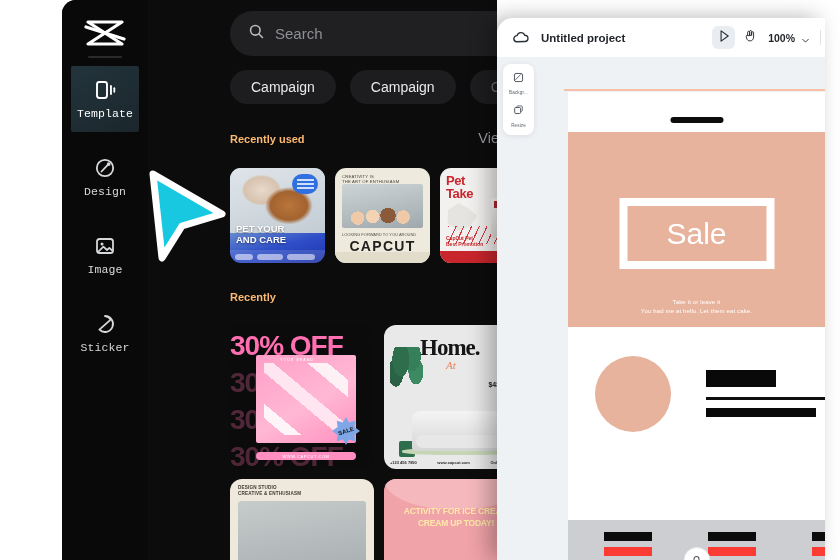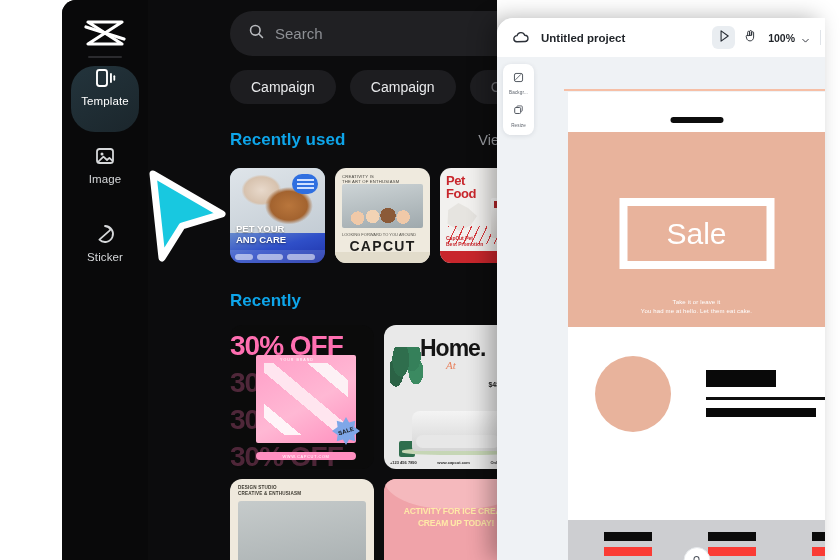--- a/index.html
+++ b/index.html
@@ -21,23 +21,23 @@
   
   .rail {
     position:absolute; left:0; top:0; width:86px; height:560px;
     background:#09090a;
     display:flex; flex-direction:column; align-items:center;
   }
   .logo { margin-top:16px; width:44px; height:34px; display:flex; align-items:center; justify-content:center; }
   .logo svg { width:42px; height:30px; }
   .rail-sep { width:34px; height:2px; background:#2b2b2e; border-radius:2px; margin:6px 0 8px 0; }
   .rail-item {
-    width:68px; height:66px; border-radius:24px;
-    display:flex; flex-direction:column; align-items:center; 
-    gap:5px; margin-bottom:12px; cursor:pointer;
+    width:68px; height:66px; border-radius:2px;
+    display:flex; flex-direction:column; align-items:center; justify-content:center;
+    gap:5px; margin-bottom:12px; cursor:pointer;font-family:Liberation Mono, monospace;
   }
   .rail-item.active { background:linear-gradient(145deg,#23343c,#1b262c); }
   .rail-ico { width:24px; height:24px; display:block; }
   .rail-ico svg { width:24px; height:24px; display:block; }
   .rail-label { font-size:11.5px; color:#d6d8da; letter-spacing:.1px; }
   .rail-item.active .rail-label { color:#ffffff; }
 
   
   .content { position:absolute; left:86px; top:0; right:0; bottom:0; padding:0 0 0 0; }
 
@@ -59,21 +59,21 @@
     height:34px; padding:0 21px; border-radius:17px; background:#1d1d20;
     color:#e8e9eb; font-size:14px; display:flex; align-items:center;
     white-space:nowrap; cursor:pointer;
   }
   .pill.faded { color:#6e6f74; }
 
   .sec-head {
     position:absolute; left:82px; width:298px;
     display:flex; align-items:baseline; justify-content:space-between;
   }
-  .sec-title { color:#0ea5e9; font-size:17px; font-weight:bold;text-align:center; }
+  .sec-title { color:#fdba74; font-size:11px; font-weight:bold;text-align:center; }
   .sec-link { color:#9a9ca1; font-size:14.5px; cursor:pointer; }
 
   .row { position:absolute; display:flex; gap:10px; }
   .card {
     width:95px; height:95px; border-radius:11px; overflow:hidden;
     position:relative; flex:none; cursor:pointer; background:#1a1a1c;
   }
   .card-lg { width:144px; height:144px; border-radius:12px; }
 
   
@@ -162,21 +162,21 @@
     position:absolute; right:14px; bottom:24px; width:28px; height:28px; background:#7fa7e8;
     clip-path:polygon(50% 0,61% 20%,83% 13%,80% 36%,100% 50%,80% 64%,83% 87%,61% 80%,50% 100%,39% 80%,17% 87%,20% 64%,0 50%,20% 36%,17% 13%,39% 20%);
     display:flex; align-items:center; justify-content:center;
   }
   .t-30 .star b { font-size:6px; color:#111; transform:rotate(-18deg); }
   .t-30 .url { position:absolute; left:26px; bottom:9px; width:100px; height:8px; border-radius:4px;
     background:#ff8fc0; color:#fff; font-size:4px; display:flex; align-items:center; justify-content:center; letter-spacing:.6px; }
 
   .t-home { background:#e9e9e9; }
   .t-home .big { position:absolute; left:36px; top:10px; font-size:23px; font-weight:bold;
-    color:#151515; letter-spacing:-1px; }
+    color:#151515; letter-spacing:-1px;font-family:Liberation Serif, serif; }
   .t-home .scr { position:absolute; left:62px; top:34px; font-size:11px; color:#e8805c;
     font-style:italic; font-family:"Liberation Serif", serif; }
   .t-home .plant {
     position:absolute; left:6px; top:22px; width:36px; height:58px;
     background:
       radial-gradient(ellipse 9px 18px at 30% 22%, #2f6e4d 0 94%, transparent 94%),
       radial-gradient(ellipse 9px 16px at 62% 16%, #35805a 0 94%, transparent 94%),
       radial-gradient(ellipse 8px 15px at 16% 44%, #2b6245 0 94%, transparent 94%),
       radial-gradient(ellipse 8px 14px at 72% 42%, #3b8a61 0 94%, transparent 94%);
   }
@@ -307,20 +307,30 @@
         <span class="rail-ico">
           <svg viewBox="0 0 24 24" fill="none">
             <rect x="4" y="4" width="10" height="16" rx="2.4" stroke="#fff" stroke-width="1.9"></rect>
             <rect x="17" y="7" width="1.9" height="10" rx="1" fill="#fff"></rect>
             <rect x="20.4" y="9.3" width="1.8" height="5.4" rx=".9" fill="#fff"></rect>
           </svg>
         </span>
         <span class="rail-label">Template</span>
       </div>
 
+      <div class="rail-item">
+        <span class="rail-ico">
+          <svg viewBox="0 0 24 24" fill="none">
+            <circle cx="12" cy="12" r="8.2" stroke="#d6d8da" stroke-width="1.8"></circle>
+            <path d="M8.5 15.5 L15.5 8.2" stroke="#d6d8da" stroke-width="1.8" stroke-linecap="round"></path>
+            <circle cx="15.7" cy="8.1" r="1.9" fill="#d6d8da"></circle>
+          </svg>
+        </span>
+        <span class="rail-label">Design</span>
+      </div>
 
 
       <div class="rail-item">
         <span class="rail-ico">
           <svg viewBox="0 0 24 24" fill="none">
             <rect x="4" y="5" width="16" height="14" rx="2.6" stroke="#d6d8da" stroke-width="1.8"></rect>
             <circle cx="9" cy="10" r="1.5" fill="#d6d8da"></circle>
             <path d="M5.4 17.6 L10.4 12.7 L14 16 L16.4 13.8 L19 16.4" stroke="#d6d8da" stroke-width="1.7" stroke-linecap="round" stroke-linejoin="round"></path>
           </svg>
         </span>
@@ -385,21 +395,21 @@
           <div class="tiny">CREATIVITY IS<br>THE ART OF ENTHUSIASM</div>
           <div class="ph"></div>
           <div class="tiny2">LOOKING FORWARD TO YOU AROUND</div>
           <div class="big">CAPCUT</div>
           <div class="strip"></div>
         </div>
 
         <div class="card t-food">
           <div class="h1">
             <span>Pet</span><br>
-            <span>Food</span>
+            <span>Take</span>
           </div>
 
           <div class="map"></div>
           <div class="lines"></div>
           <div class="pack"></div>
           <div class="cpt">CapCut Pet<br>Best Promotion</div>
           <div class="foot"></div>
         </div>
       </div>
 

